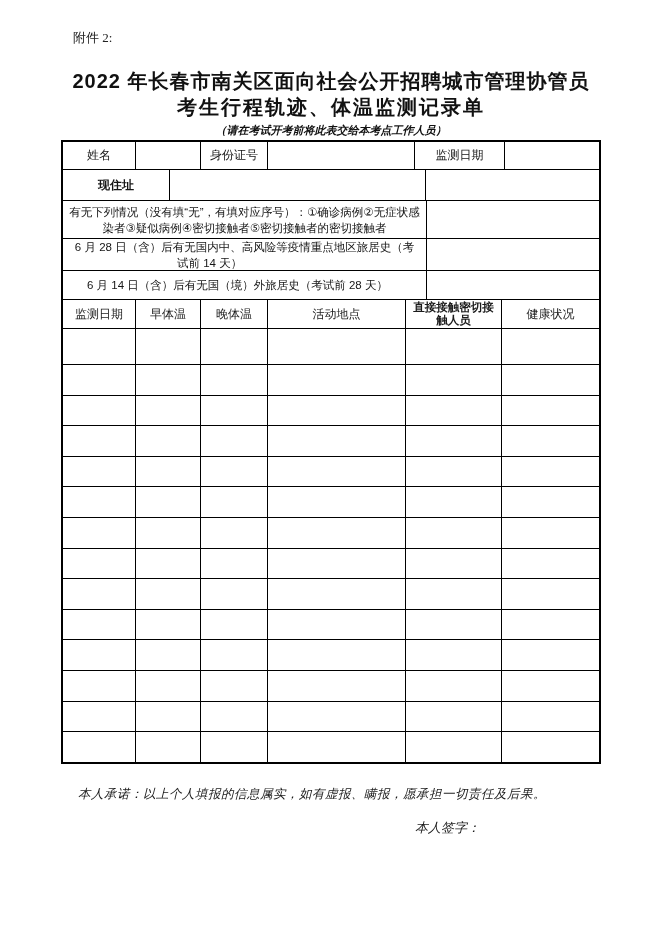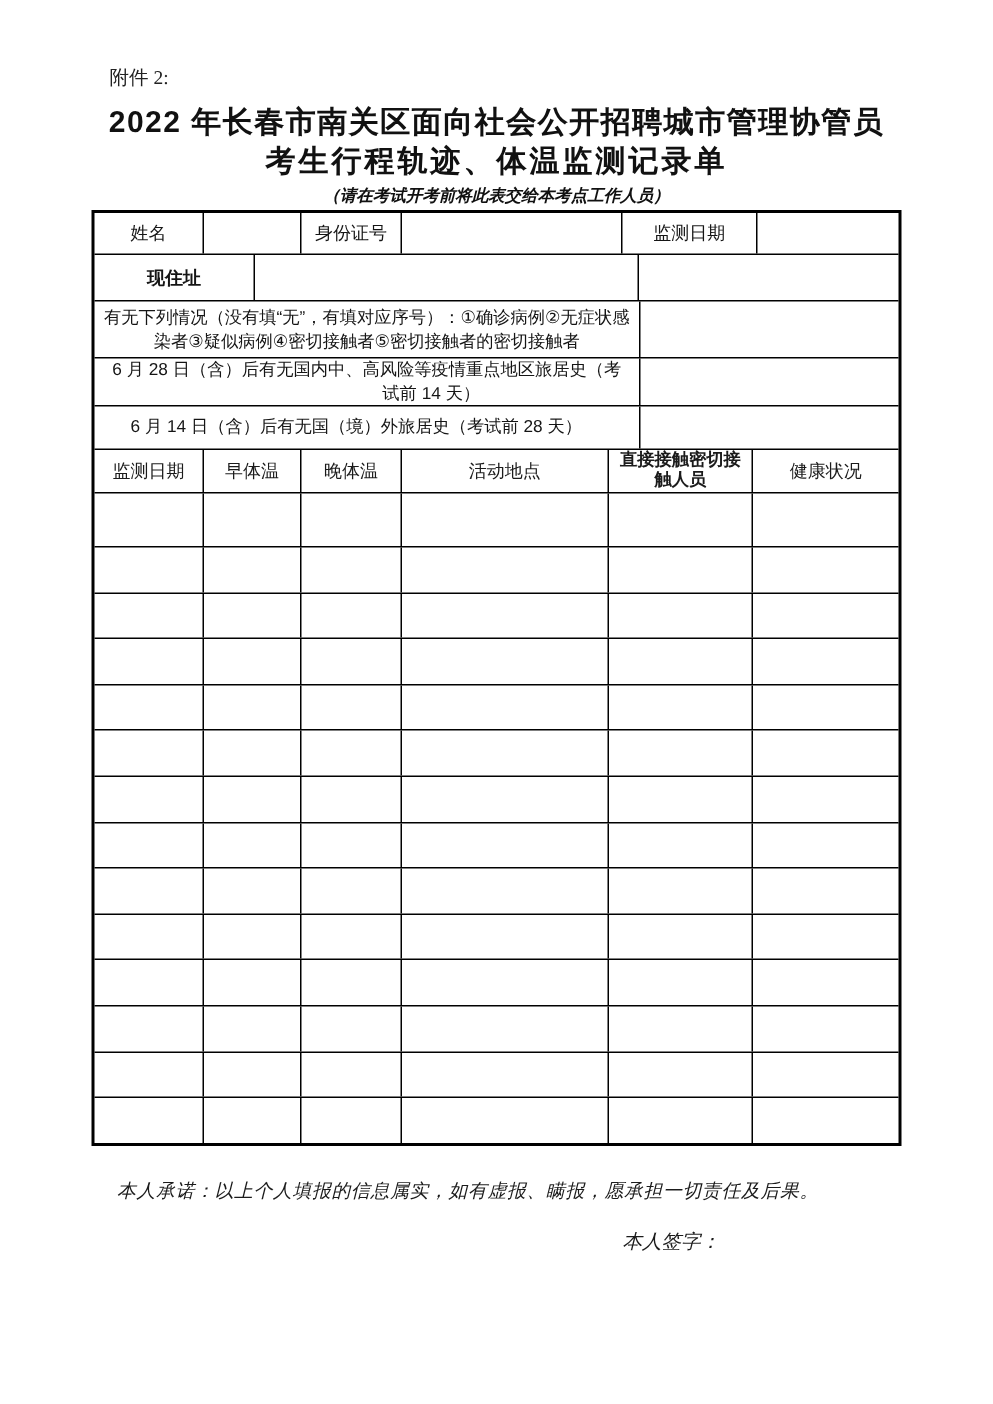--- a/index.html
+++ b/index.html
@@ -1,21 +1,21 @@
 <!DOCTYPE html>
 <html><head>
 <meta charset="utf-8">
 <style>
   html,body{margin:0;padding:0;background:#ffffff;}
   .page{
     position:relative;width:662px;height:936px;background:#fff;overflow:hidden;
     font-family:"Liberation Sans","DejaVu Sans",sans-serif;color:#1b1b1b;
   }
   
-  .attachment{position:absolute;left:73px;top:43px;font-size:13px;
+  .attachment{position:absolute;left:73px;top:29px;font-size:13px;
     font-family:"Liberation Serif","DejaVu Serif",serif;color:#222;}
   .title{position:absolute;left:0;width:662px;text-align:center;font-weight:bold;color:#111;}
   .title1{top:68px;font-size:20px;letter-spacing:1px;}
   .title2{top:94px;font-size:20px;letter-spacing:2px;}
   .subtitle{position:absolute;left:0;top:123px;width:662px;text-align:center;
     font-size:11px;font-weight:bold;font-style:italic;
     font-family:"Liberation Serif","DejaVu Serif",serif;color:#111;}
   
   .doc-table{
     position:absolute;left:61px;top:140px;width:540px;height:624px;
@@ -34,21 +34,21 @@
   
   .r2{height:31px;}
   .w-addr{width:107px;font-weight:bold;} .w-addrval{width:256px;} .w-cohab{width:74px;margin-top:40px;}
   
   .rc1{height:38px;} .rc2{height:32px;} .rc3{height:29px;}
   .w-cond{width:364px;}
   .cond{flex-direction:column;justify-content:center;align-items:stretch;
     font-size:11.5px;line-height:16px;color:#151515;}
   .cl{white-space:nowrap;}
   .cl.center{text-align:center;}
-  .cl.offset{padding-left:86px;text-align:center;}
+  .cl.offset{padding-left:114px;}
   .cl.indent{padding-left:24px;}
   
   .rh{height:29px;}
   .mc1{width:73px;} .mc2{width:65px;} .mc3{width:67px;}
   .mc4{width:138px;} .mc5{width:96px;font-weight:bold;}
   .hc{font-size:12px;text-align:center;}
   .hc.wrap{font-size:11.5px;line-height:13px;padding:0 2px;}
   
   .mbody{flex:1;display:flex;flex-direction:column;}
   .mrow{flex:1;}

